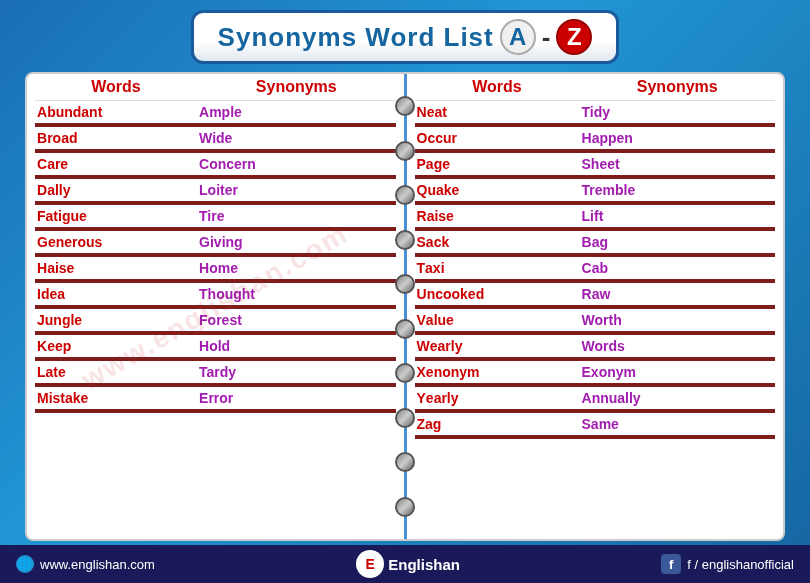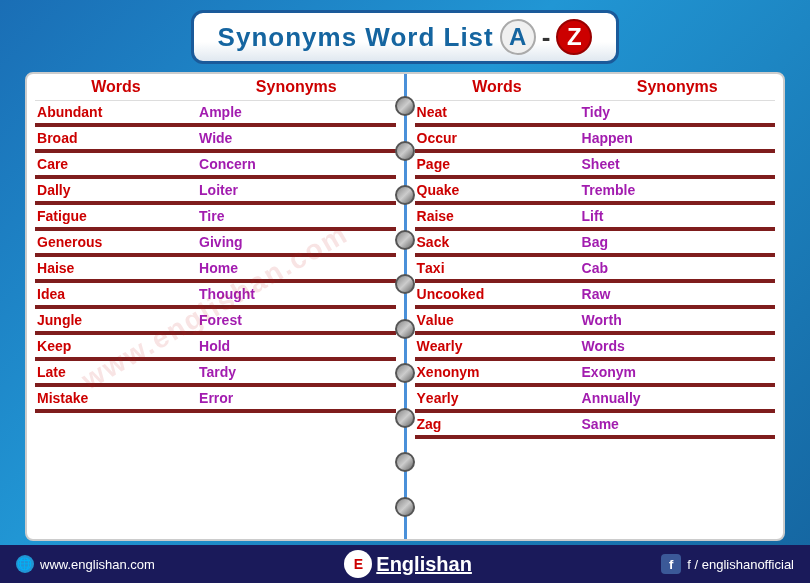--- a/index.html
+++ b/index.html
@@ -453,19 +453,19 @@
 
 <div class="footer">
   <div class="footer-left">
     <div class="globe-icon">🌐</div>
     <span>www.englishan.com</span>
   </div>
   <div class="footer-logo">
     <div class="logo-circle">
       <span class="logo-inner">E</span>
     </div>
-    <span style="font-weight:700; font-size:20px;text-decoration:underline;">Englishan</span>
+    <span style="font-weight:700; font-size:15px;">Englishan</span>
   </div>
   <div class="footer-right">
     <div class="fb-icon">f</div>
     <span>f / englishanofficial</span>
   </div>
 </div>
 
 </body></html>

